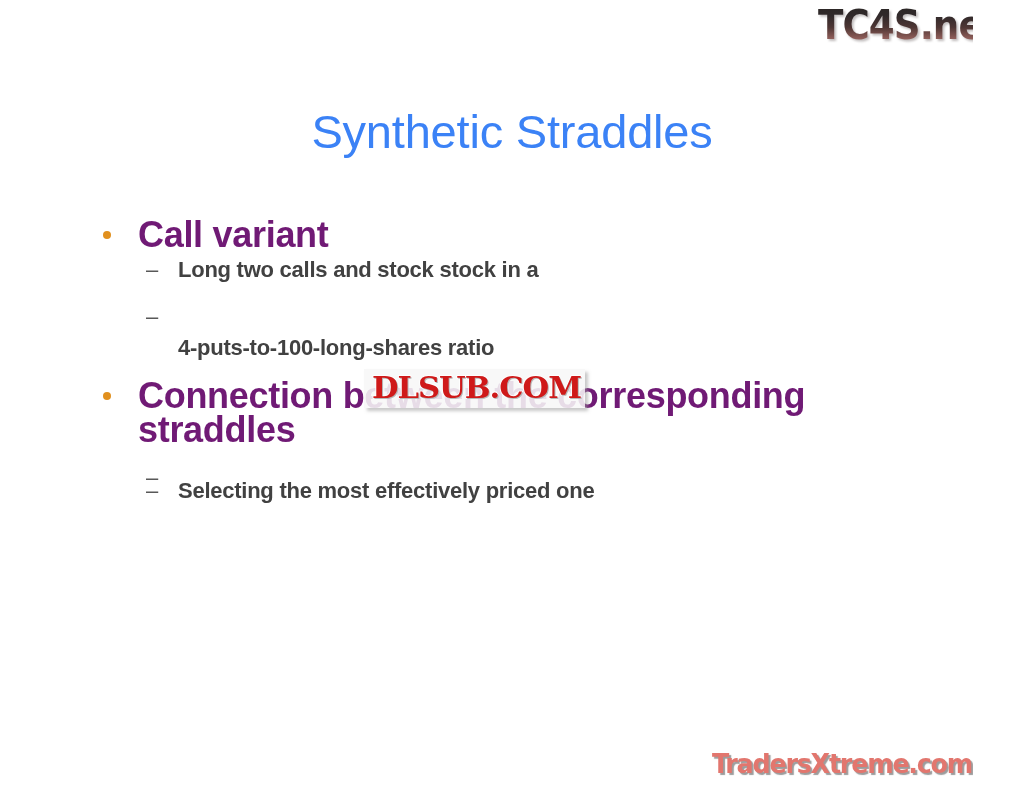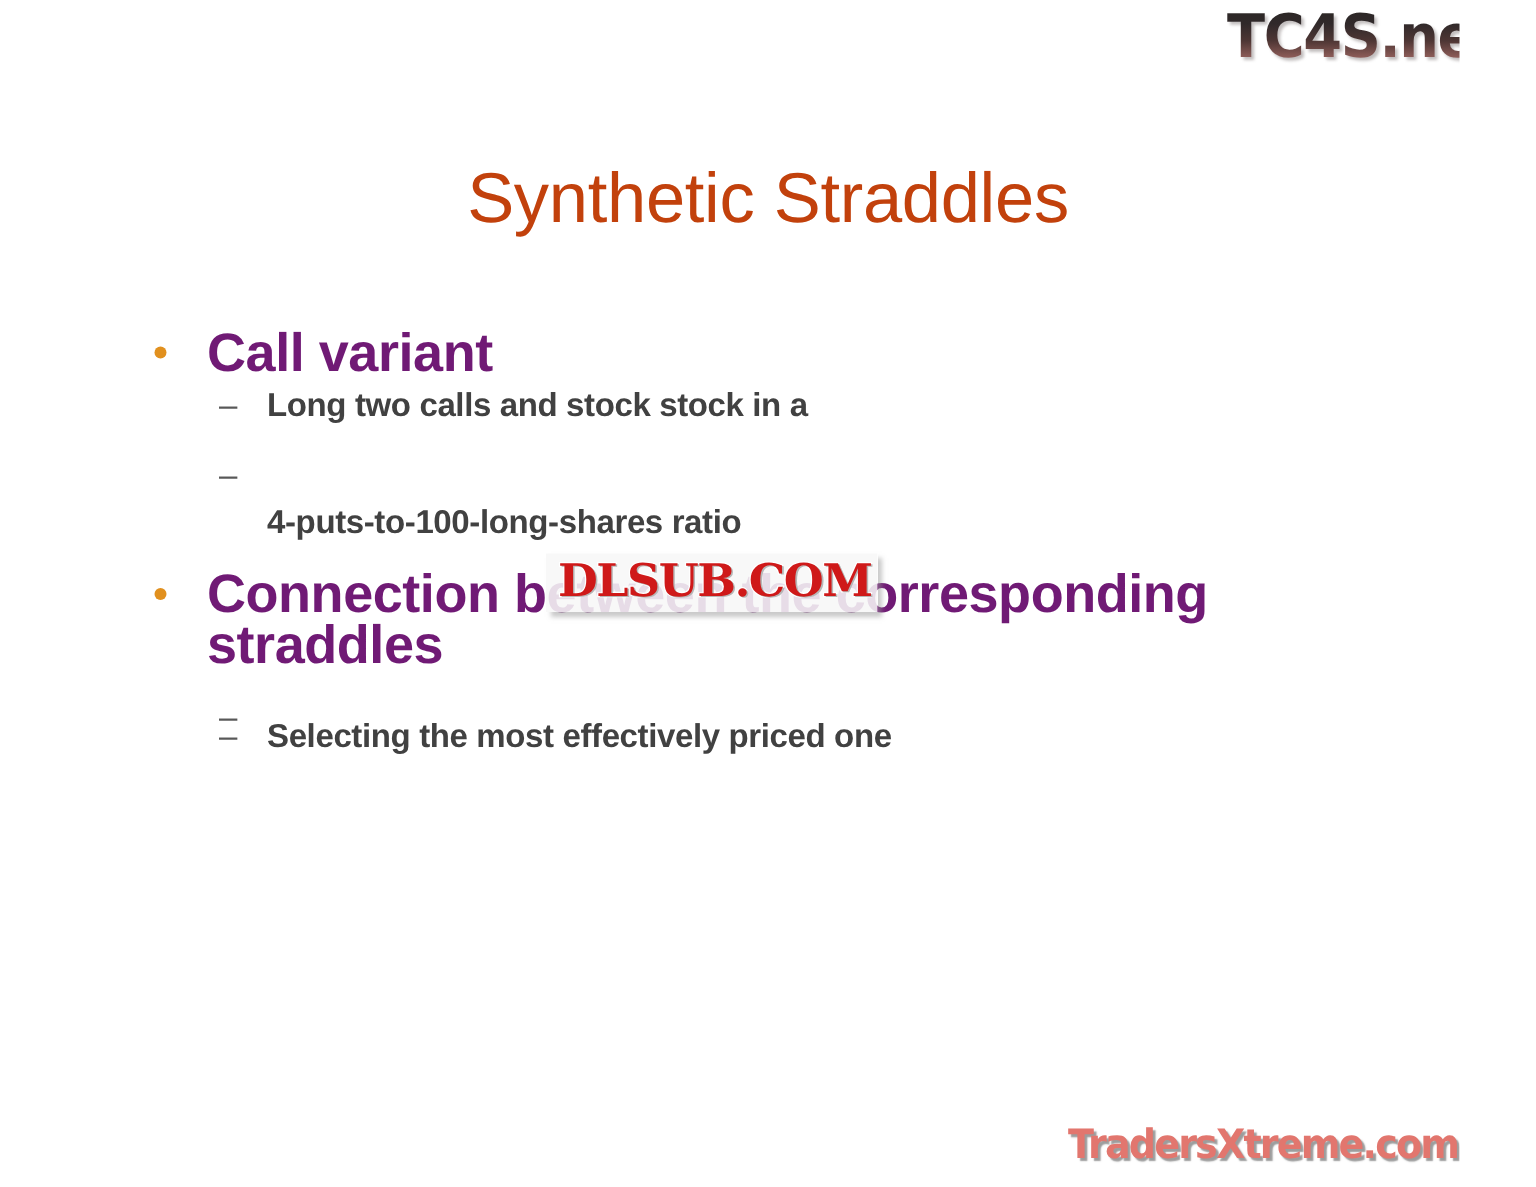--- a/index.html
+++ b/index.html
@@ -51,21 +51,21 @@
   #title {
     position: absolute;
     left: 0;
     top: 103px;
     width: 1024px;
     text-align: center;
     font-family: "Liberation Sans", sans-serif;
     font-weight: 400;
     font-size: 47px;
     line-height: 58px;
-    color: #c2410c;
+    color: #3b82f6;
     letter-spacing: -0.2px;
   }
 
   
   #body {
     position: absolute;
     left: 96px;
     top: 218px;
     width: 860px;
   }

